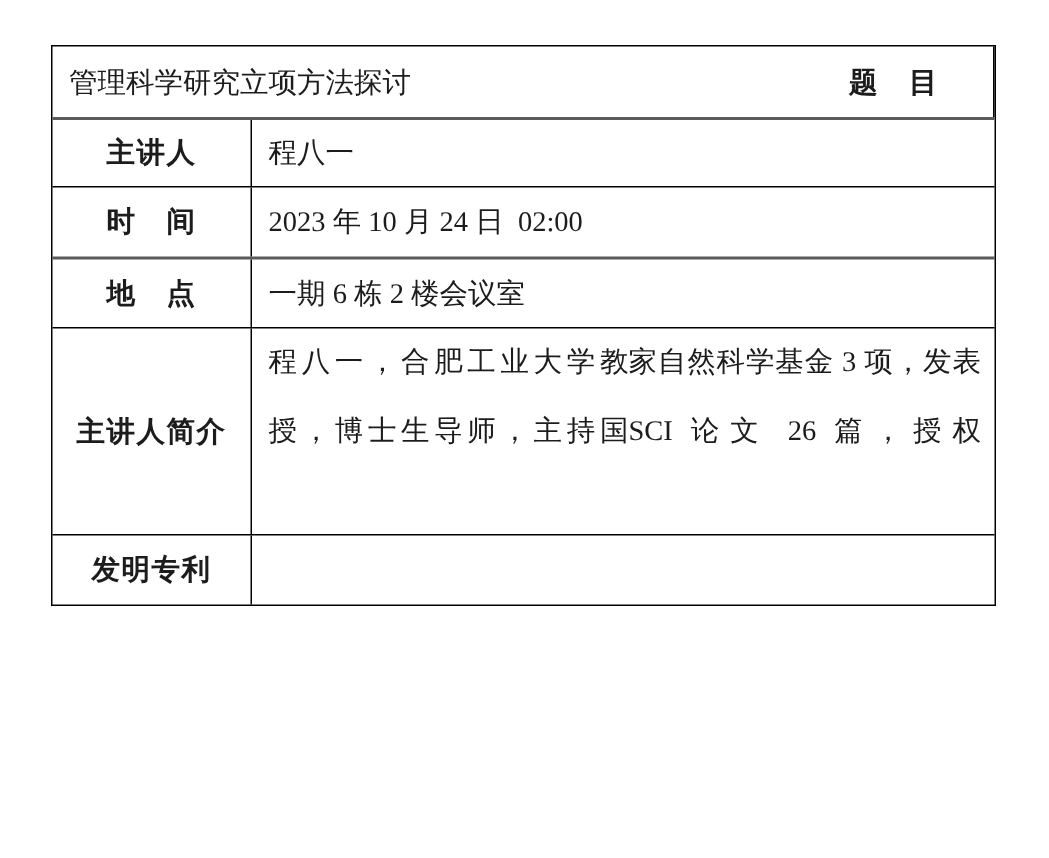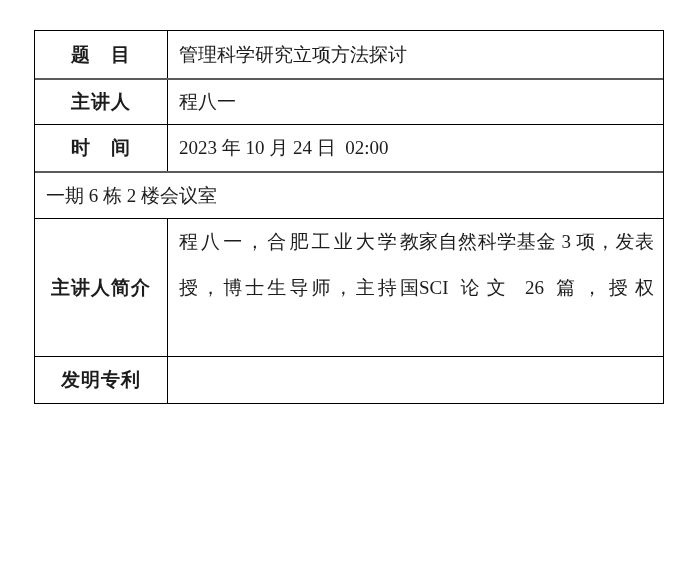--- a/index.html
+++ b/index.html
@@ -72,35 +72,36 @@
     text-align-last: justify;
   }
 </style>
 </head>
 <body>
 
 <div class="page">
   <div class="notice-table">
 
     <div class="row h1">
+      <div class="cell value">管理科学研究立项方法探讨</div>
       <div class="cell label">题　目</div>
-      <div class="cell value">管理科学研究立项方法探讨</div>
     </div>
 
     <div class="row h2 sep-gray">
       <div class="cell label">主讲人</div>
       <div class="cell value">程八一</div>
     </div>
 
     <div class="row h1 sep-black">
       <div class="cell label">时　间</div>
       <div class="cell value">2023 年 10 月 24 日  02:00</div>
     </div>
 
     <div class="row h1 sep-gray">
+      <div class="cell label">地　点</div>
       <div class="cell value">一期 6 栋 2 楼会议室</div>
     </div>
 
     <div class="row h5 sep-black">
       <div class="cell label">主讲人简介</div>
       <div class="cell value bio">
         <div class="bio-line justified">程八一，合肥工业大学教授，博士生导师，主持国</div>
         <div class="bio-line justified">家自然科学基金 3 项，发表 SCI 论文 26 篇，授权</div>
       </div>
     </div>

